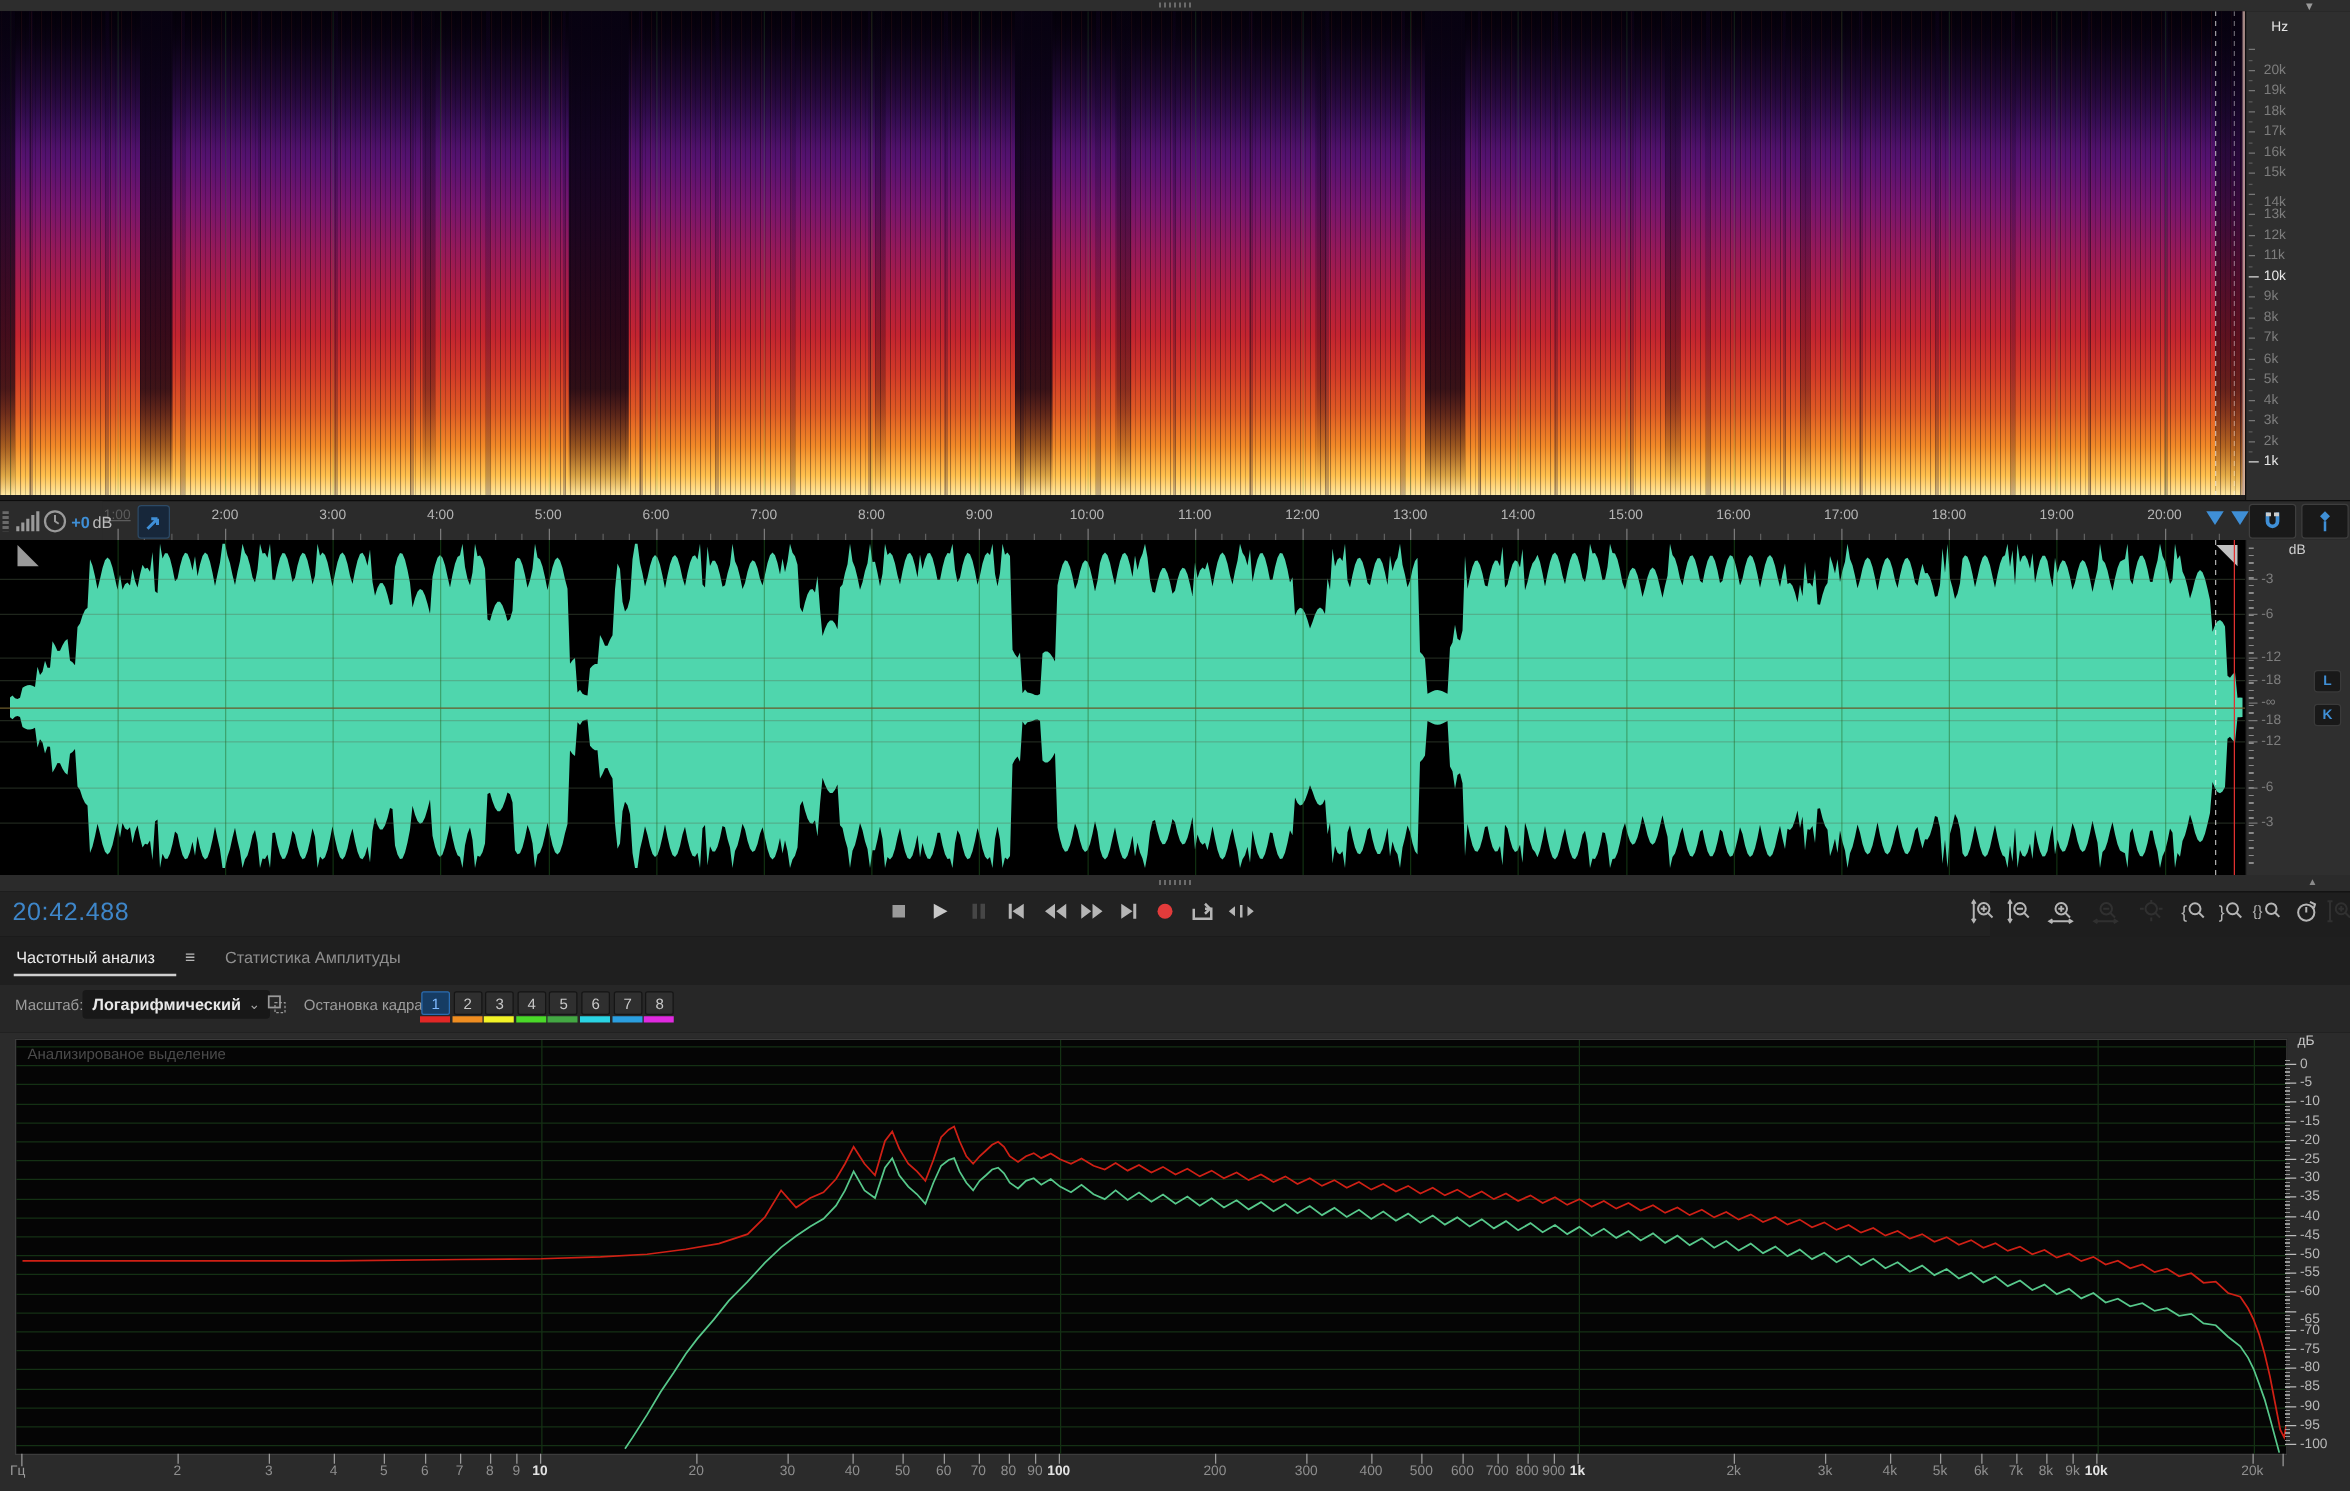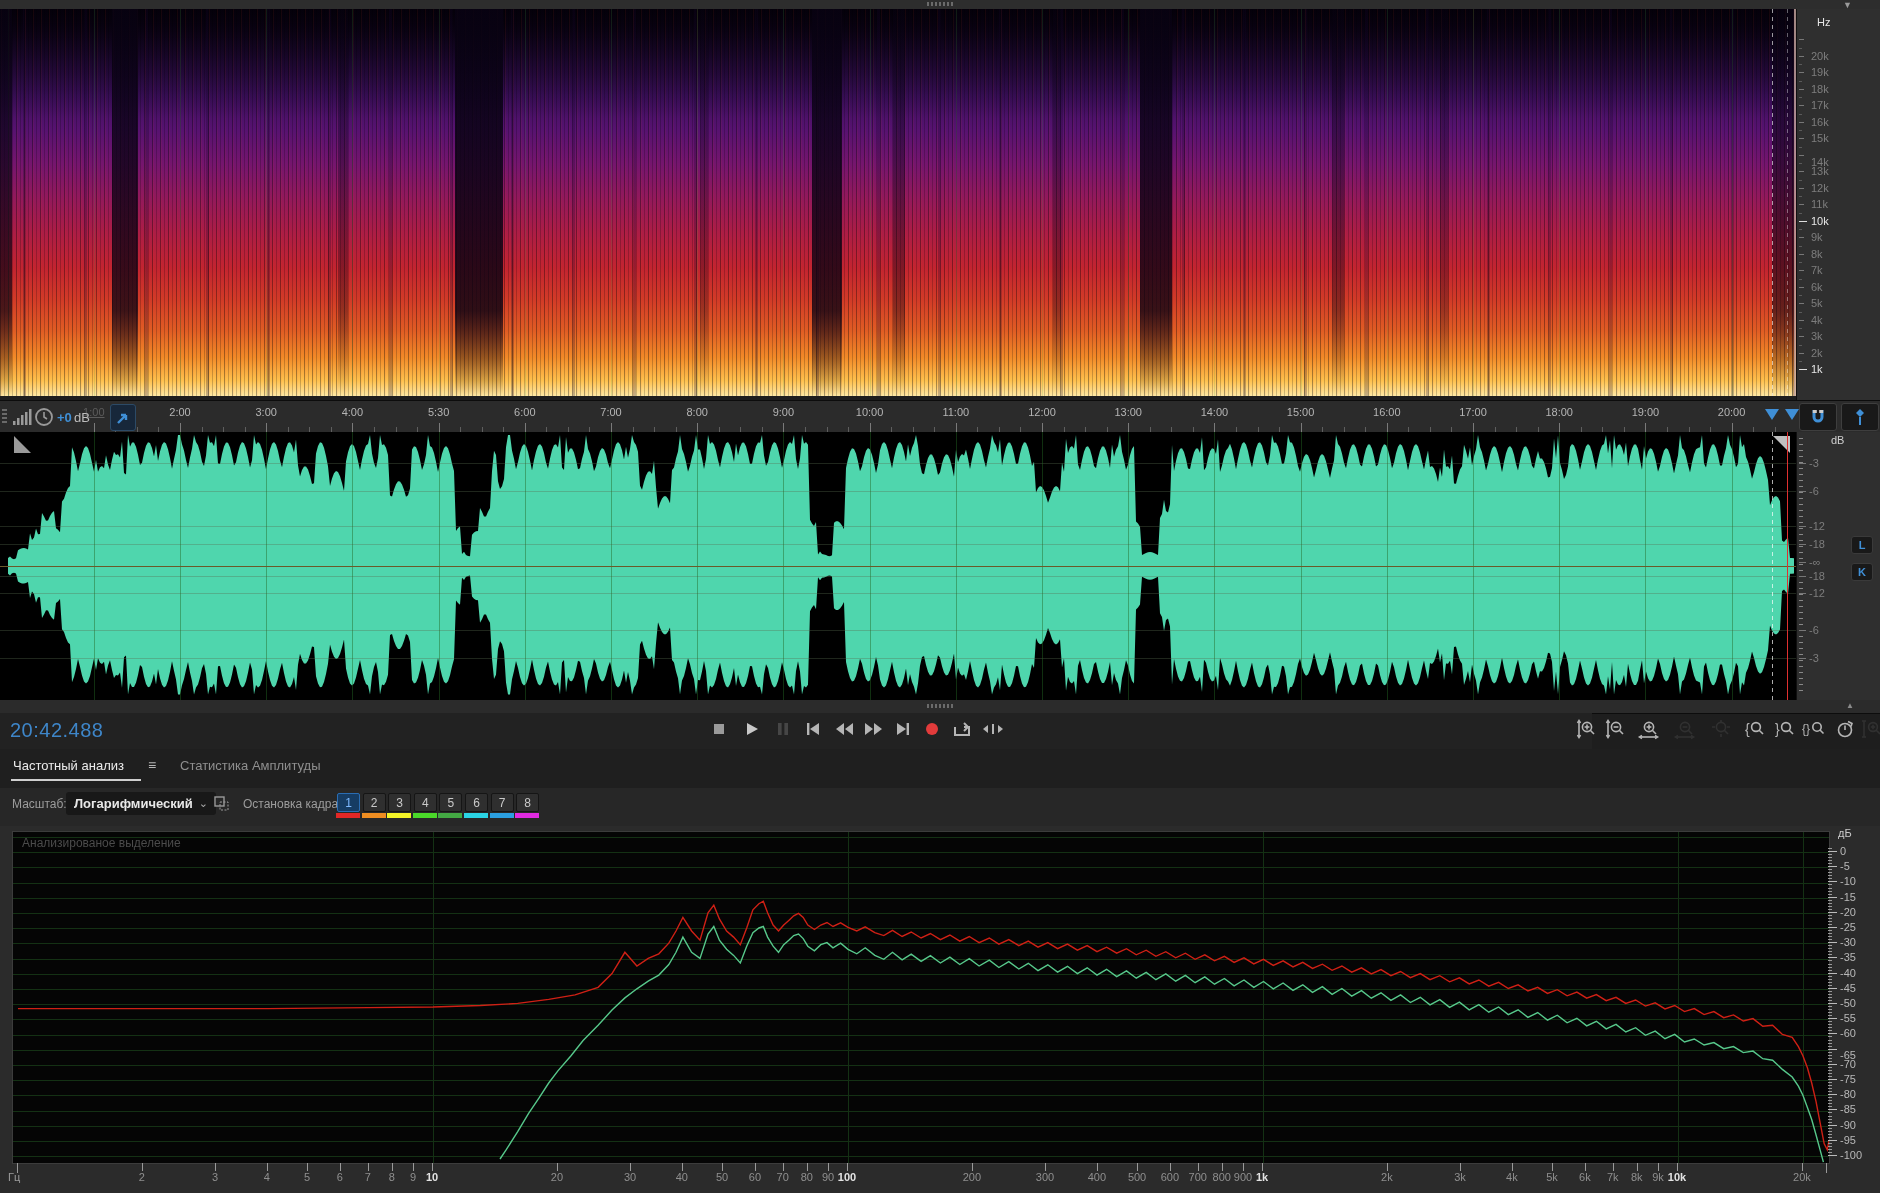--- a/index.html
+++ b/index.html
@@ -214,21 +214,21 @@
       <div class="tl-label" style="left: 266.2px;">3:00</div>
       <div class="vtick" style="left: 266.2px; top: 22px; height: 9px;"></div>
       <div class="vtick" style="left: 287.75px; top: 26px; height: 5px; background: rgb(94, 94, 94);"></div>
       <div class="vtick" style="left: 309.3px; top: 26px; height: 5px; background: rgb(94, 94, 94);"></div>
       <div class="vtick" style="left: 330.85px; top: 26px; height: 5px; background: rgb(94, 94, 94);"></div>
       <div class="tl-label" style="left: 352.4px;">4:00</div>
       <div class="vtick" style="left: 352.4px; top: 22px; height: 9px;"></div>
       <div class="vtick" style="left: 373.95px; top: 26px; height: 5px; background: rgb(94, 94, 94);"></div>
       <div class="vtick" style="left: 395.5px; top: 26px; height: 5px; background: rgb(94, 94, 94);"></div>
       <div class="vtick" style="left: 417.05px; top: 26px; height: 5px; background: rgb(94, 94, 94);"></div>
-      <div class="tl-label" style="left: 438.6px;">5:30</div>
+      <div class="tl-label" style="left: 438.6px;">5:00</div>
       <div class="vtick" style="left: 438.6px; top: 22px; height: 9px;"></div>
       <div class="vtick" style="left: 460.15px; top: 26px; height: 5px; background: rgb(94, 94, 94);"></div>
       <div class="vtick" style="left: 481.7px; top: 26px; height: 5px; background: rgb(94, 94, 94);"></div>
       <div class="vtick" style="left: 503.25px; top: 26px; height: 5px; background: rgb(94, 94, 94);"></div>
       <div class="tl-label" style="left: 524.8px;">6:00</div>
       <div class="vtick" style="left: 524.8px; top: 22px; height: 9px;"></div>
       <div class="vtick" style="left: 546.35px; top: 26px; height: 5px; background: rgb(94, 94, 94);"></div>
       <div class="vtick" style="left: 567.9px; top: 26px; height: 5px; background: rgb(94, 94, 94);"></div>
       <div class="vtick" style="left: 589.45px; top: 26px; height: 5px; background: rgb(94, 94, 94);"></div>
       <div class="tl-label" style="left: 611px;">7:00</div>

